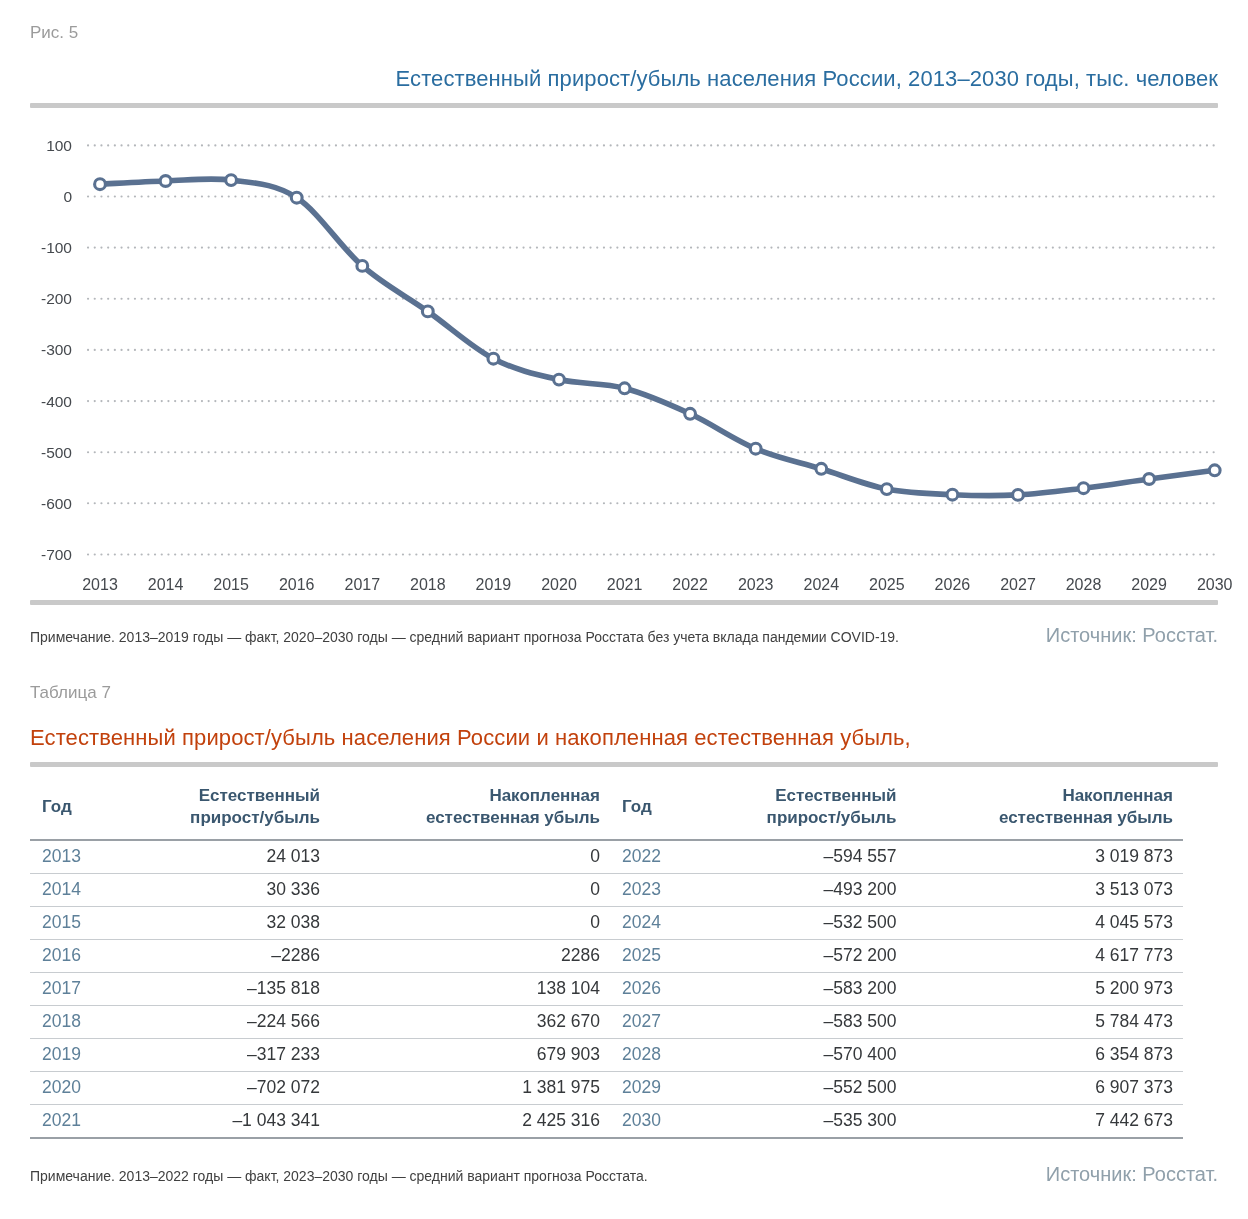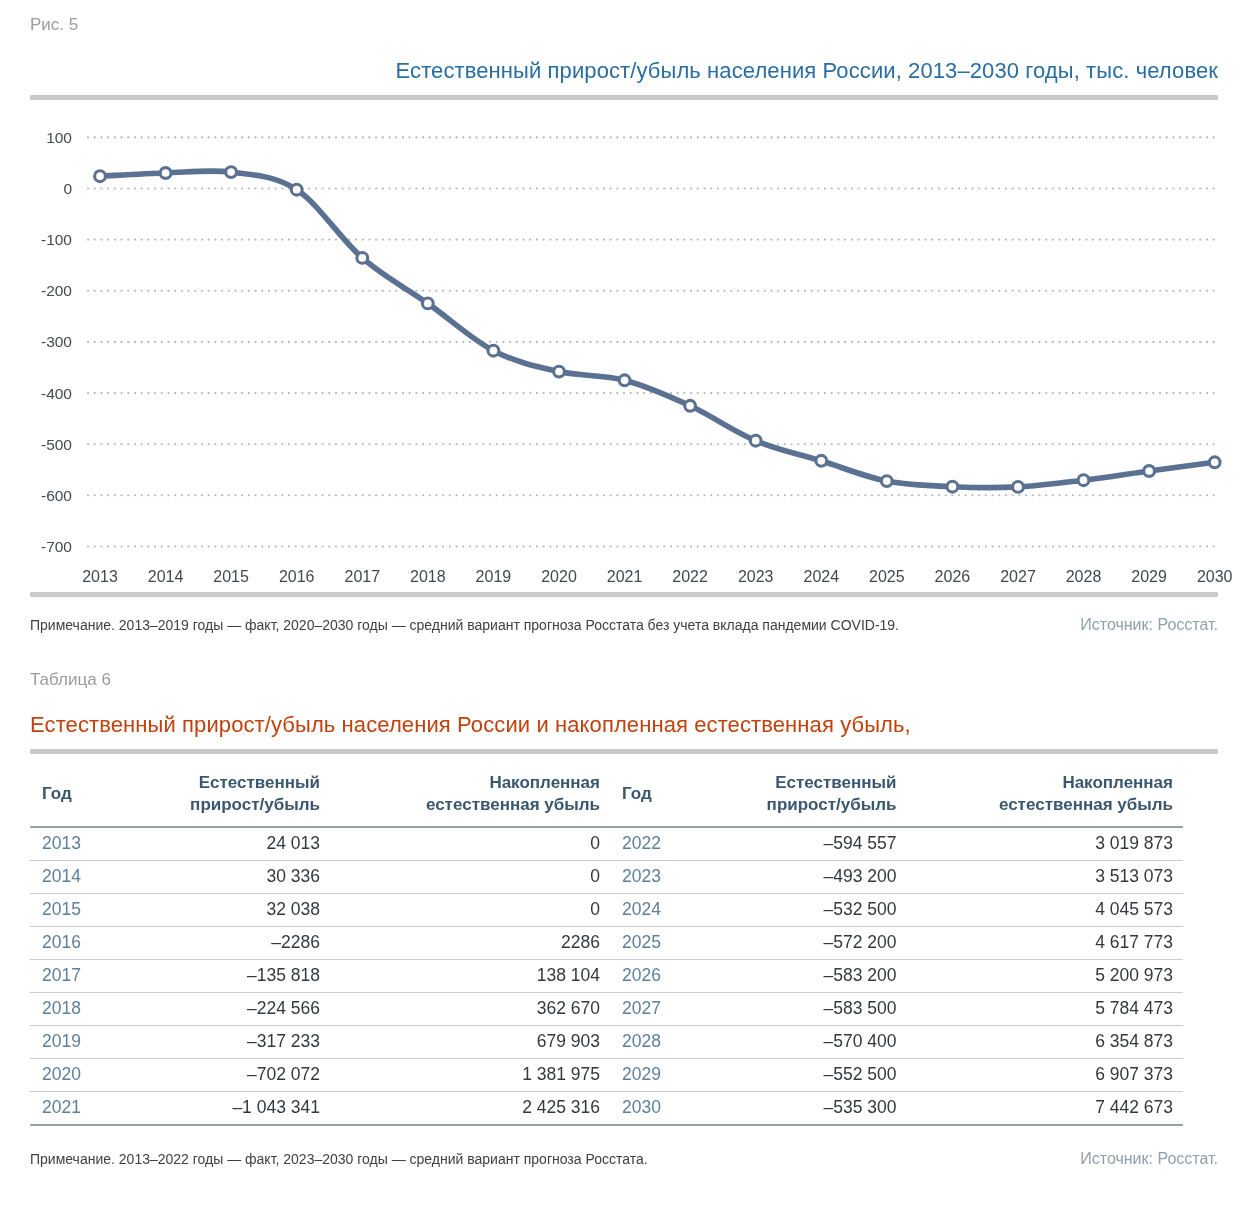--- a/index.html
+++ b/index.html
@@ -2,33 +2,33 @@
 <html><head>
 <meta charset="utf-8">
 <style>
   * { margin:0; padding:0; box-sizing:border-box; }
   html,body { background:#ffffff; }
   .page {
     width:1248px; height:1219px; background:#ffffff; overflow:hidden;
     font-family:"Liberation Sans","DejaVu Sans",sans-serif; color:#35383b;
   }
   .content { width:1188px; margin:0 auto; }
-  .fig-label { padding-top:15px; font-size:17px; color:#9b9b9b; }
+  .fig-label { padding-top:23px; font-size:17px; color:#9b9b9b; }
   .fig-title { margin-top:23px; font-size:22px; color:#2a6da0; letter-spacing:.1px;text-align:right; }
   .divider { margin-top:11px; height:5px; background:#c9c9c9; border-radius:1px; }
   .chart-wrap { position:relative; }
   svg.chart { display:block; width:1188px; height:492px; overflow:visible; }
   .grid-line { stroke:#b4b7bb; stroke-width:2.1; stroke-dasharray:0.1 6.6; stroke-linecap:round; fill:none; }
   .trend { fill:none; stroke-width:5.6; stroke-linecap:round; stroke-linejoin:round; }
   .pt { stroke-width:3.1; }
   .ytick { font-size:15.5px; fill:#45494e; text-anchor:end; }
   .xtick { font-size:16px; fill:#45494e; text-anchor:middle; }
   .note-row { margin-top:19px; display:flex; justify-content:space-between; align-items:baseline; }
   .note-text { font-size:14px; color:#404040; }
-  .source-text { font-size:16px; color:#90a0ab; }
+  .source-text { font-size:20px; color:#90a0ab; }
   .table-label { margin-top:36px; font-size:17px; color:#9b9b9b; }
   .table-title { margin-top:17px; font-size:22px; line-height:35px; color:#c2410c; letter-spacing:.1px; }
   .tables-row { margin-top:8px; display:flex; }
   table { border-collapse:collapse; table-layout:fixed; }
   .t-left  { width:580px; }
   .t-right { width:573px; }
   th { font-size:17px; font-weight:bold; color:#3a576f; padding:10px 0 10px 0;
        border-bottom:2px solid #9aa0a6; vertical-align:middle; line-height:22px; }
   th.c0 { text-align:left; padding-left:12px; width:17%; }
   th.c1 { text-align:right; width:33%; }
@@ -109,21 +109,21 @@
         </svg>
     </div>
 
     <div class="divider" style="margin-top:0;"></div>
 
     <div class="note-row">
       <div class="note-text">Примечание. 2013–2019 годы — факт, 2020–2030 годы — средний вариант прогноза Росстата без учета вклада пандемии COVID-19.</div>
       <div class="source-text">Источник: Росстат.</div>
     </div>
 
-    <div class="table-label">Таблица 6</div>
+    <div class="table-label">Таблица 7</div>
     <div class="table-title">
       <div>Естественный прирост/убыль населения России и накопленная естественная убыль,</div>
     </div>
     <div class="divider" style="margin-top:7px;"></div>
 
     <div class="tables-row">
       <table class="t-left">
         <thead>
             <tr>
               <th class="c0">

